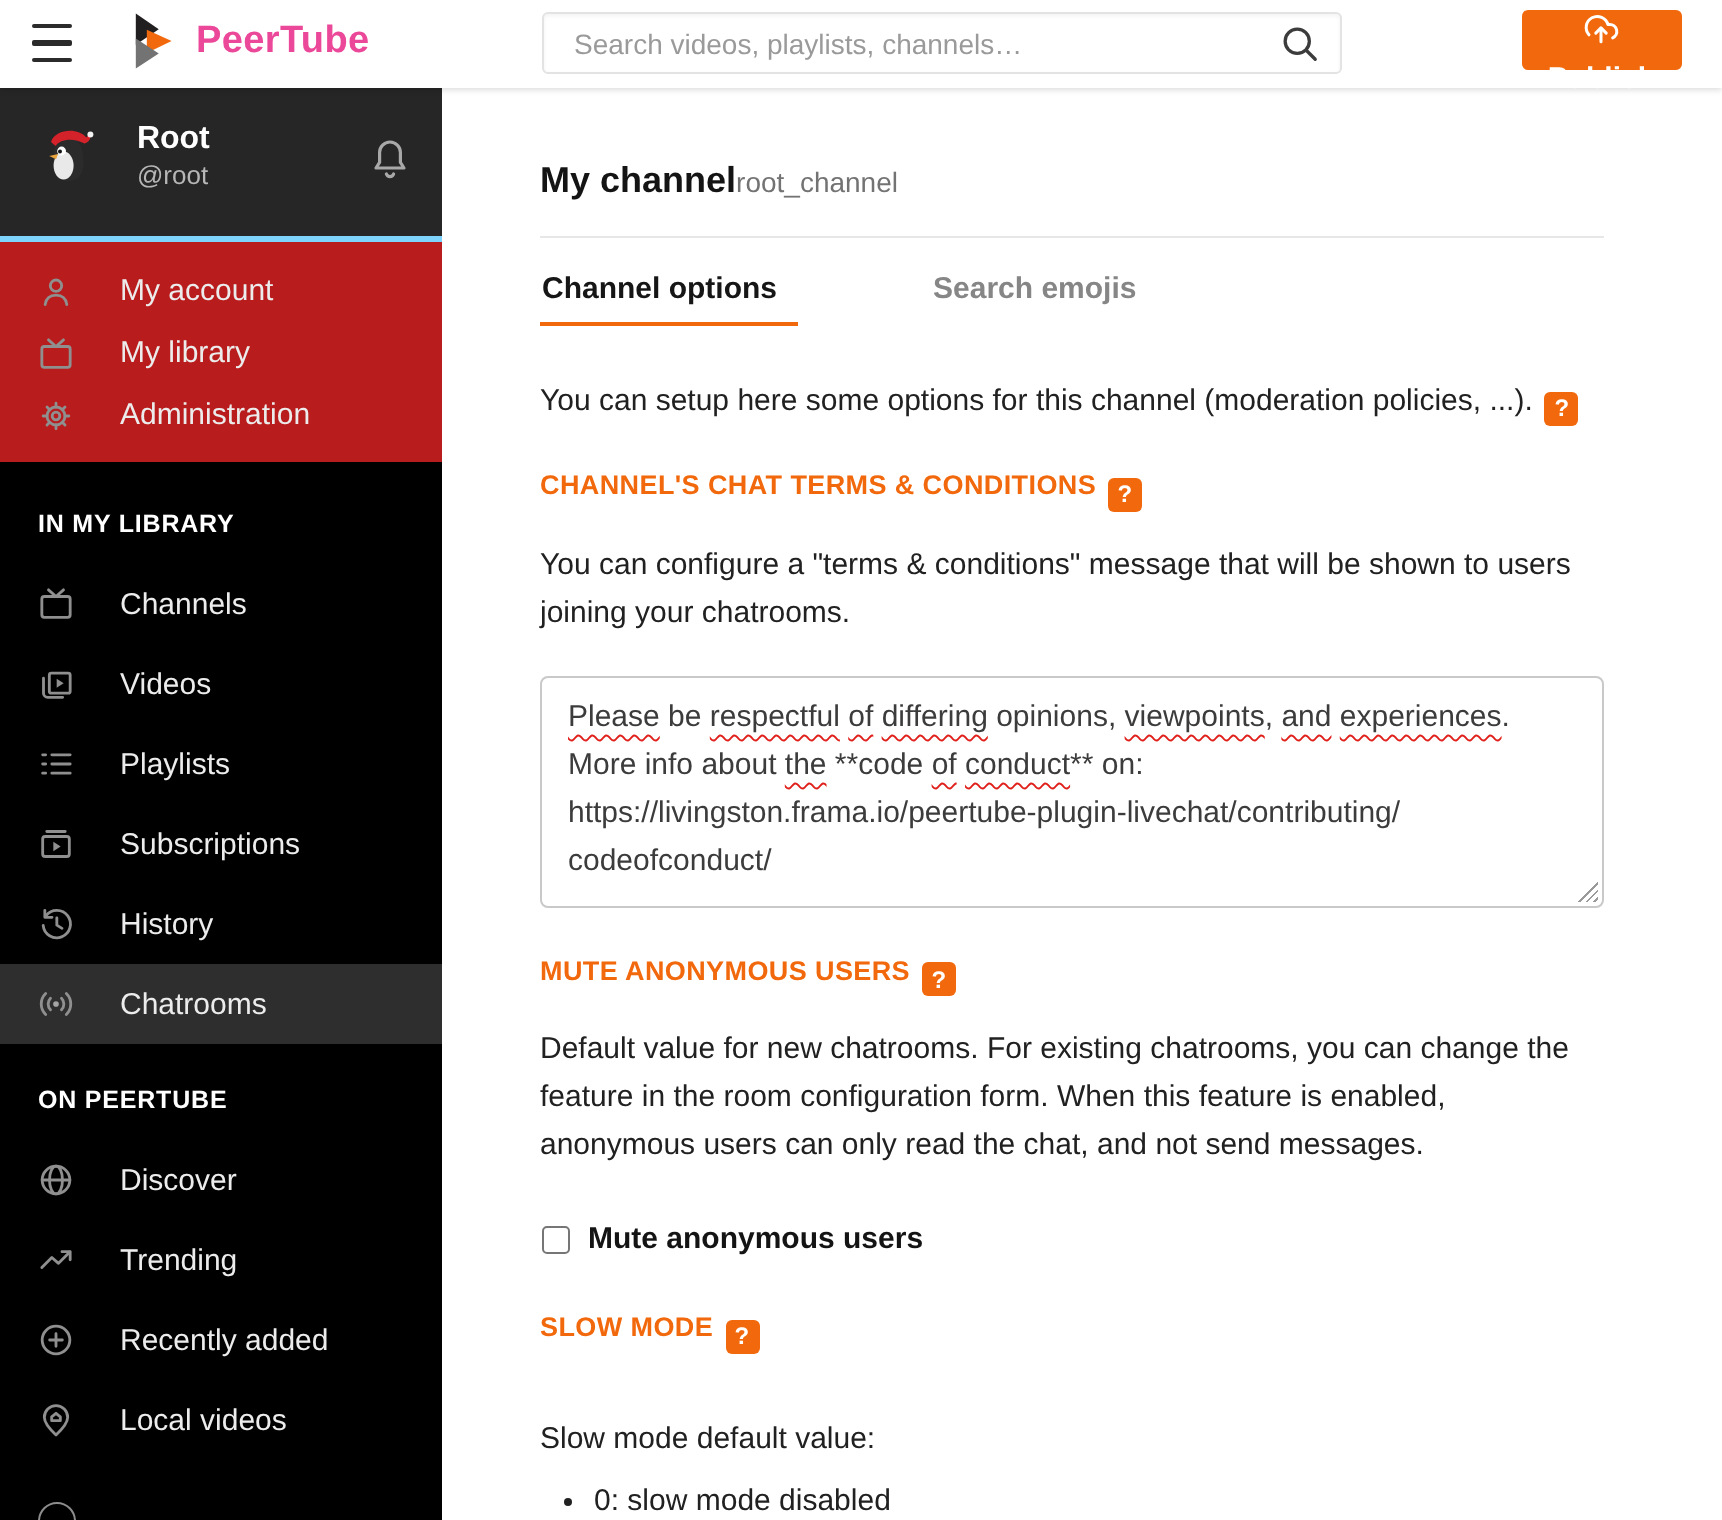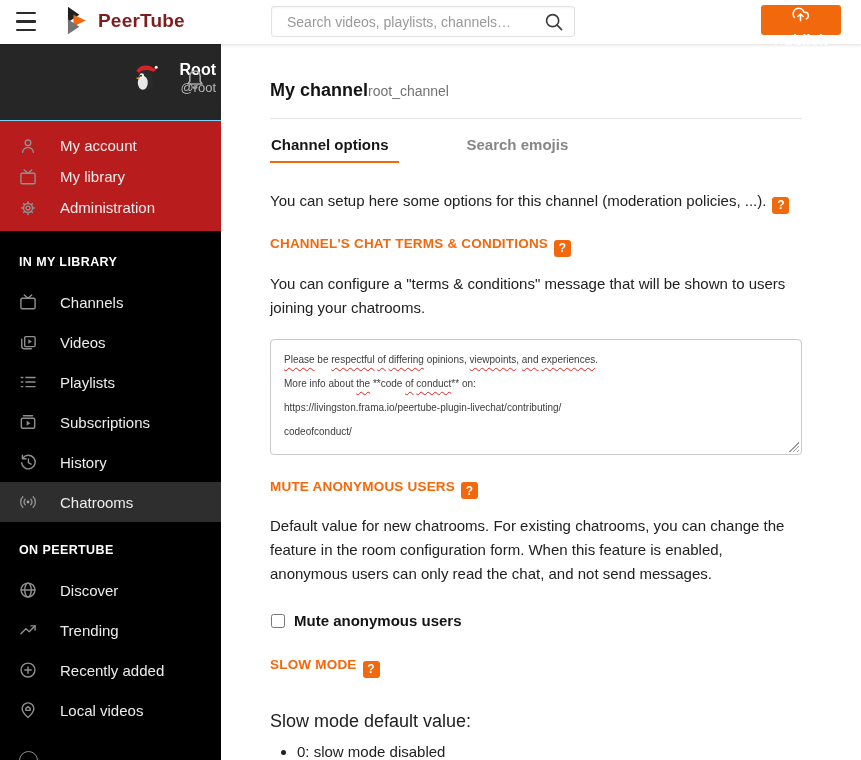--- a/index.html
+++ b/index.html
@@ -6,34 +6,34 @@
   html,body { width:861px; height:760px; overflow:hidden; }
   body { font-family:"Liberation Sans","DejaVu Sans",sans-serif; background:#fff; position:relative; color:#212121; }
 
   
   .header { position:absolute; top:0; left:0; width:861px; height:44px; background:#fff; z-index:5;
             box-shadow:0 1px 3px rgba(0,0,0,.14); }
   .hamburger { position:absolute; left:16px; top:12px; width:20px; height:19px; display:flex; flex-direction:column;
                justify-content:space-between; cursor:pointer; background:none; border:none; }
   .hamburger span { display:block; height:2.4px; background:#2b2b2b; border-radius:1px; }
   .brand { position:absolute; left:67px; top:6px; display:flex; align-items:center; gap:9px; }
-  .brand-title { font-size:19px; font-weight:700; color:#7f1d1d; letter-spacing:.2px; }
-  .searchbox { position:absolute; left:271px; top:6px; width:304px; height:31px; }
+  .brand-title { font-size:19px; font-weight:700; color:#ec4899; letter-spacing:.2px; }
+  .searchbox { position:absolute; left:271px; top:6px; width:400px; height:31px; }
   .searchbox input { width:100%; height:100%; border:1px solid #e3e3e3; border-radius:3px; background:#fff;
                      padding:0 40px 0 15px; font-size:14px; color:#111; font-family:inherit; box-shadow:inset 0 1px 2px rgba(0,0,0,.05);}
   .searchbox input::placeholder { color:#9a9a9a; }
   .search-btn { position:absolute; right:10px; top:5px; width:22px; height:22px; background:none; border:none; cursor:pointer; }
   .publish-btn { position:absolute; right:20px; top:5px; height:30px; padding:0 13px; background:#f2690d; color:#fff;
                  border:none; border-radius:3px; font-size:15px; font-weight:700; font-family:inherit;
                  display:flex; align-items:center; gap:7px; cursor:pointer;flex-direction:column; }
 
   
   .sidebar { position:absolute; top:44px; left:0; width:233px; height:716px; background:#000; overflow:hidden; }
   .user-block { background:#262626; height:77px; padding:16px 17px 0 17px; position:relative;
-                border-bottom:1px solid #7dd3fc;text-align:right; }
+                border-bottom:3px solid #7dd3fc; }
   .avatar { width:34px; height:34px; display:inline-block; vertical-align:top; cursor:pointer; }
   .user-names { display:inline-block; margin-left:13px; }
   .user-name { color:#fff; font-weight:700; font-size:16px; line-height:19px; }
   .user-handle { color:#b6b6b6; font-size:13px; line-height:17px; }
   .bell { position:absolute; right:26px; top:22px; width:24px; height:27px; cursor:pointer; }
   .menu-group-main { background:#b91c1c; padding:9px 0 8px 0; }
   .side-item { display:flex; align-items:center; height:31px; padding-left:18px; cursor:pointer; color:#ececec; font-size:15px; }
   .side-item .ic { width:20px; height:20px; margin-right:22px; flex:0 0 auto; display:flex; align-items:center; }
   .lib .side-item, .plat .side-item { height:40px; }
   .side-item.active { background:#2e2e2e; }
@@ -52,31 +52,31 @@
   .tab { font-size:15px; font-weight:700; color:#868686; padding:4px 10px 8px 1px; cursor:pointer; border-bottom:2px solid transparent; }
   .tab.active { color:#161616; border-bottom-color:#f2690d; }
   .para { font-size:15px; line-height:21px; color:#212121; margin-bottom:22px; max-width:532px; }
   .help-badge { display:inline-flex; align-items:center; justify-content:center; width:17px; height:17px;
                 background:#f2690d; color:#fff; border-radius:3px; font-size:12px; font-weight:700;
                 vertical-align:-3px; margin-left:6px; cursor:pointer; }
   .sec-heading { color:#f2690d; font-size:13.5px; font-weight:700; letter-spacing:.2px; margin-bottom:15px; }
   .sec-heading .help-badge { vertical-align:-4px; }
   .desc { font-size:15px; line-height:24px; color:#212121; margin-bottom:19px; max-width:532px; }
   .terms-box { width:532px; min-height:106px; border:1px solid #c9c9c9; border-radius:4px; padding:8px 13px 10px 13px;
-               font-size:10px; line-height:24px; color:#3c3c3c; position:relative; margin-bottom:24px; cursor:text; background:#fff; }
+               font-size:15px; line-height:24px; color:#3c3c3c; position:relative; margin-bottom:24px; cursor:text; background:#fff; }
   .t-line { white-space:nowrap; }
   .missp { text-decoration:underline; text-decoration-style:wavy; text-decoration-color:#e0201b;
            text-decoration-thickness:1px; text-underline-offset:4px; }
   .resize-handle { position:absolute; right:2px; bottom:2px; width:10px; height:10px;
     background:linear-gradient(135deg, transparent 0 50%, #9a9a9a 50% 57%, transparent 57% 68%, #9a9a9a 68% 75%, transparent 75% 86%, #9a9a9a 86% 93%, transparent 93%);
     cursor:nwse-resize; }
   .check-row { display:flex; align-items:center; margin:26px 0 28px 0; }
   .check-row input { width:14px; height:14px; margin:0 9px 0 1px; accent-color:#f2690d; cursor:pointer; }
   .check-row label { font-size:15px; font-weight:700; color:#141414; cursor:pointer; }
-  .slow-desc { font-size:18px; line-height:22px; margin-bottom:8px;margin-top:32px; }
+  .slow-desc { font-size:15px; line-height:22px; margin-bottom:8px;margin-top:32px; }
   ul.bullets { max-width:520px; padding-left:27px; font-size:15px; line-height:24px; color:#212121; }
   ul.bullets li { margin-bottom:2px; }
   svg { display:block; }
 </style>
 </head>
 <body>
 
 <div class="header">
   <button class="hamburger">
       <span></span>

